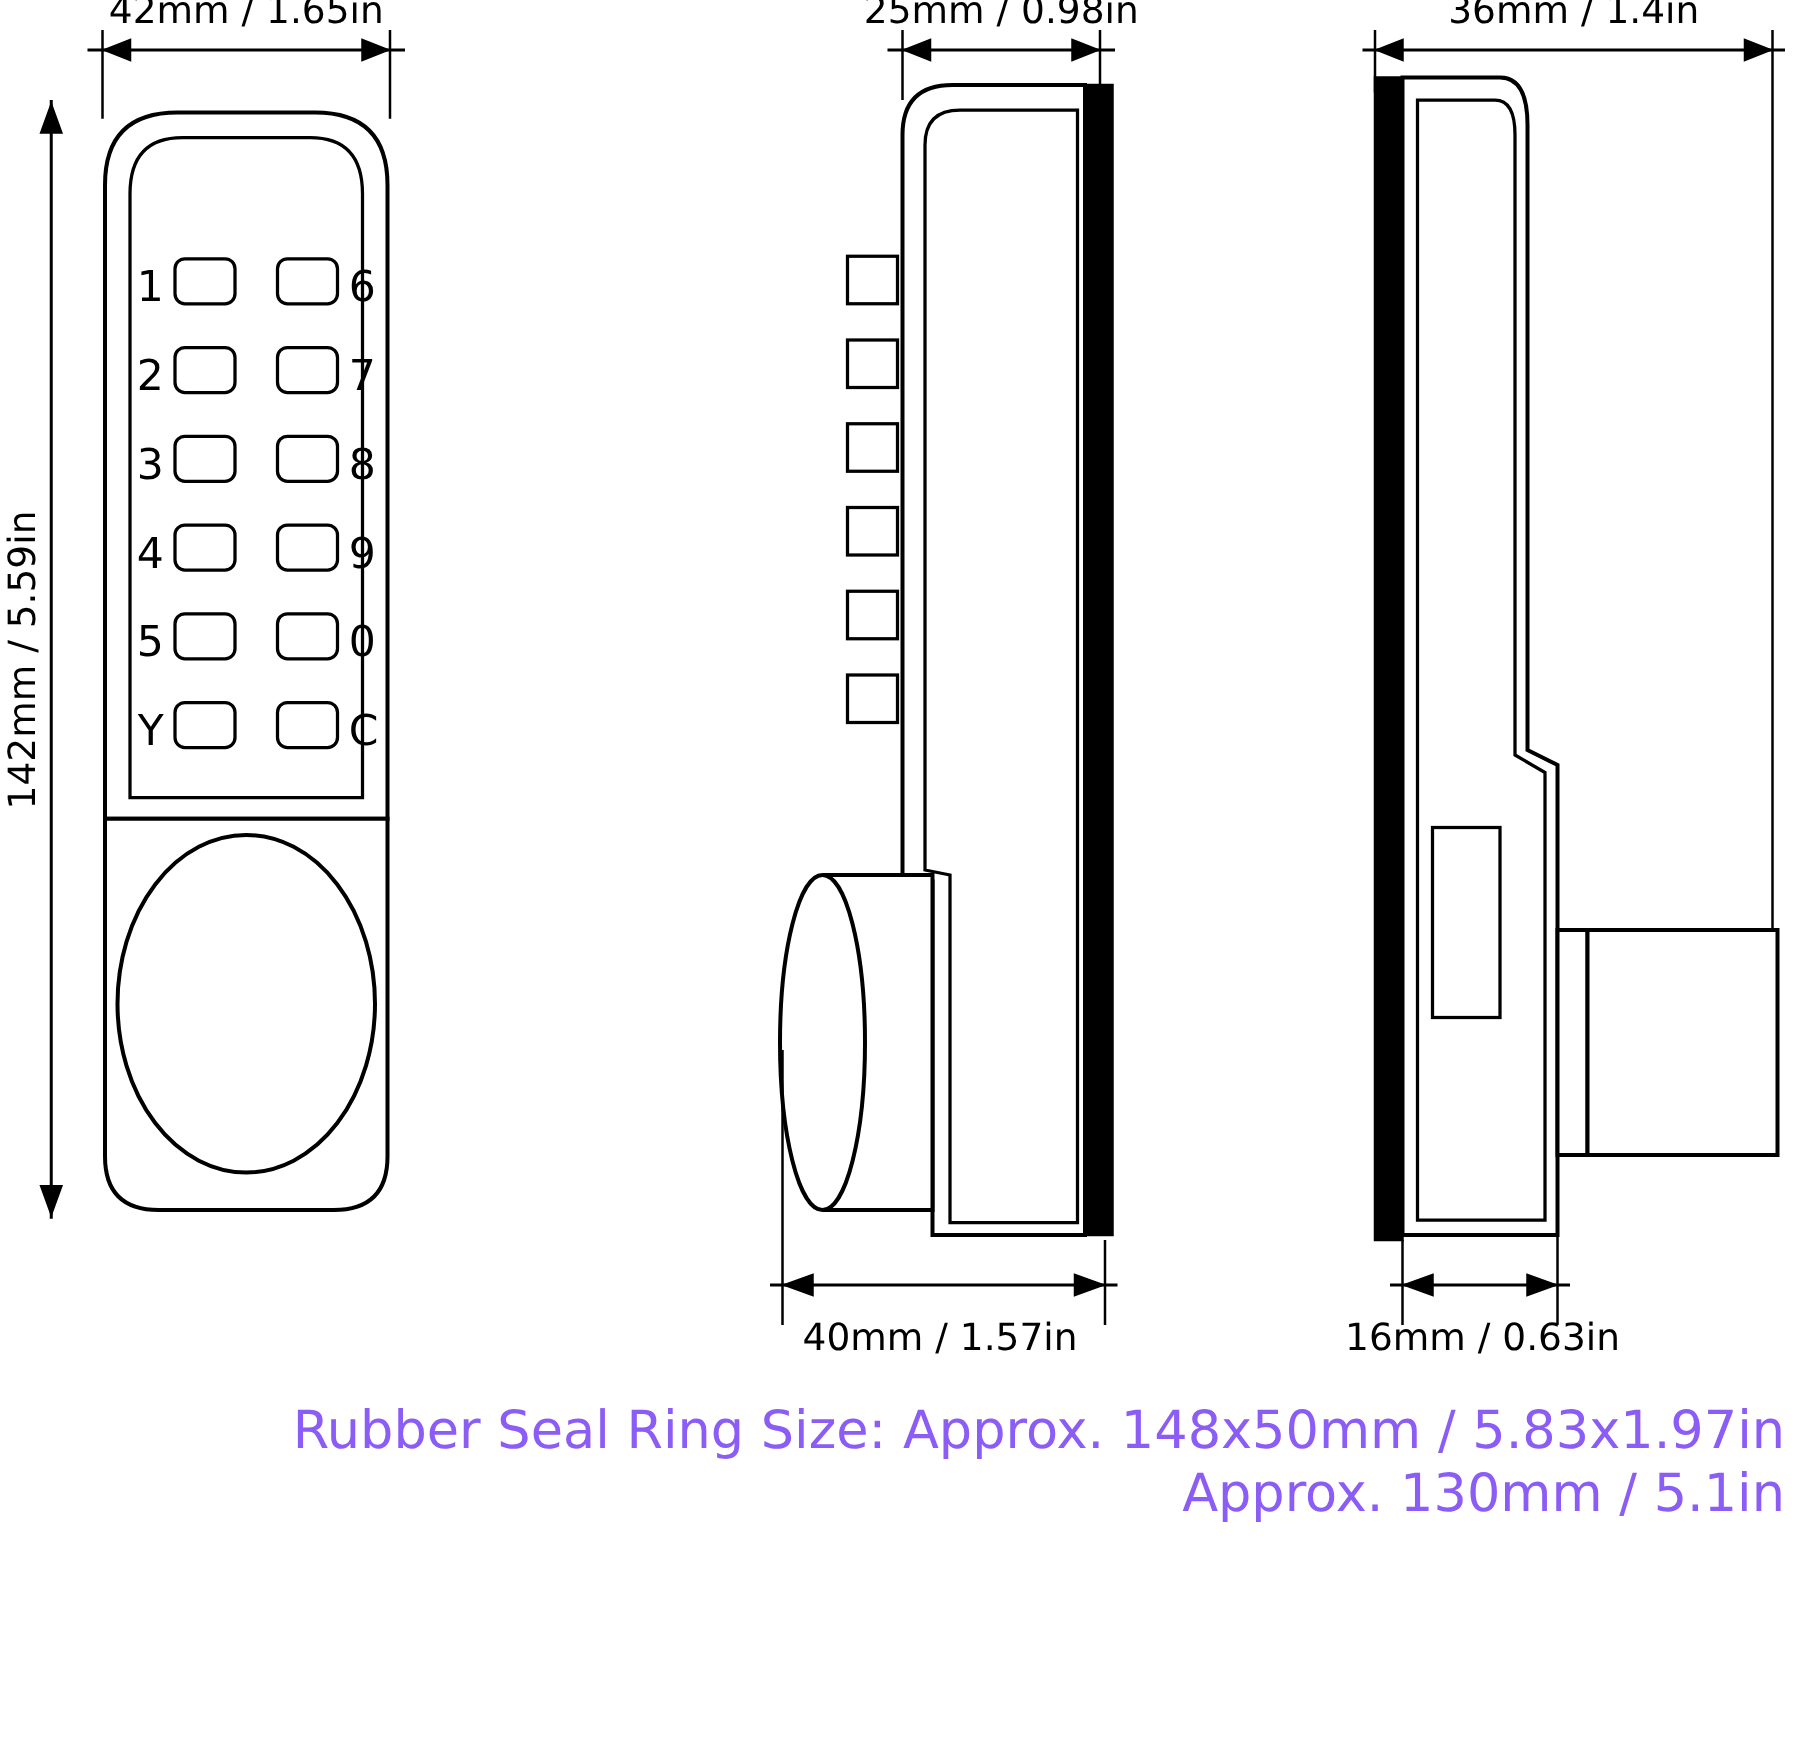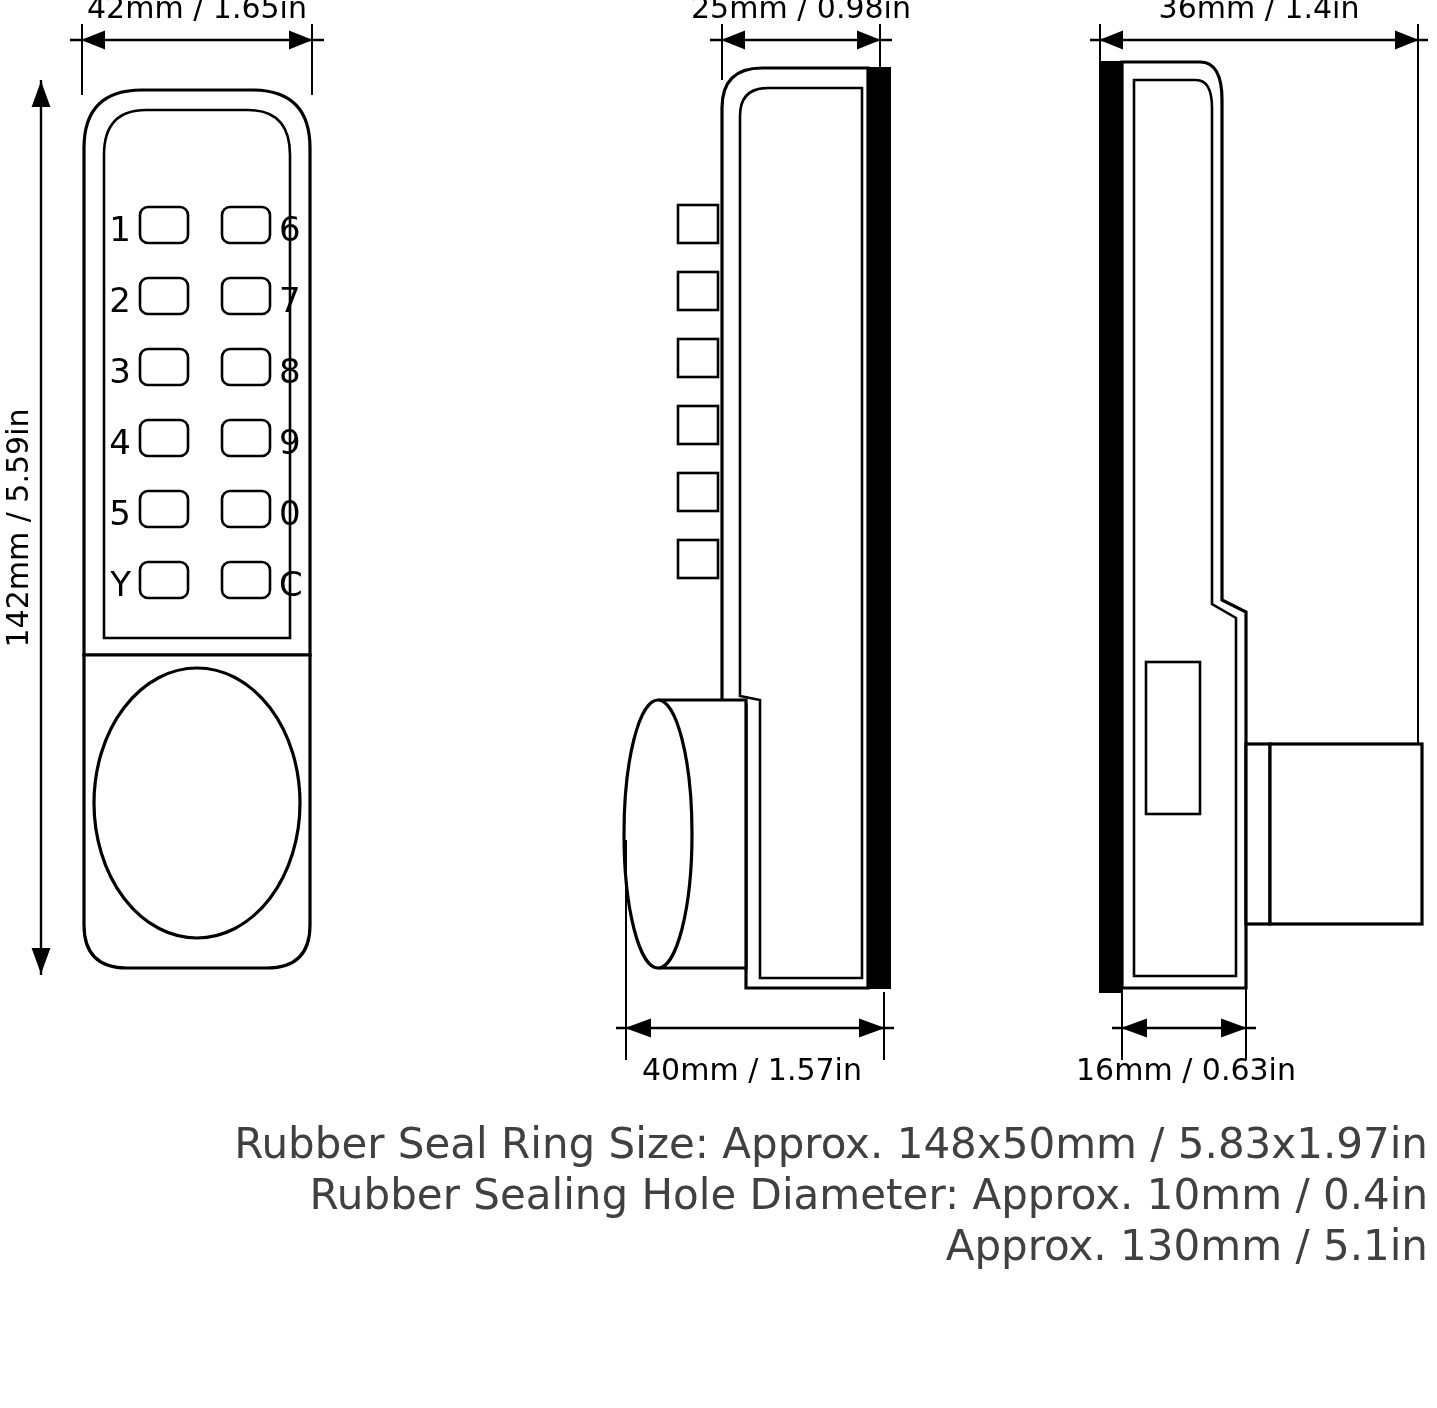--- a/index.html
+++ b/index.html
@@ -72,21 +72,21 @@
     position: absolute;
     left: 28px;
     top: 1118px;
     width: 1400px;
   }
   #caption p {
     margin: 0;
     font-family: "DejaVu Sans", sans-serif;
     font-size: 42px;
     line-height: 51px;
-    color: #404040;
+    color: #8b5cf6;
     white-space: pre-wrap;
   }
 </style>
 </head>
 <body>
 
 <div id="stage">
 
   <svg class="diagram" viewBox="0 0 1437 1120">
 
@@ -215,17 +215,16 @@
         <line class="dimline" x1="1112" y1="1028" x2="1256" y2="1028"></line>
         <polygon class="solid-black" points="1124,1028 1146,1020 1146,1036"></polygon>
         <polygon class="solid-black" points="1244,1028 1222,1020 1222,1036"></polygon>
         <text class="dim-label" x="1186" y="1080" text-anchor="middle">16mm / 0.63in</text>
       </g>
     </g>
   </svg>
 
   <div id="caption">
     <p>Rubber Seal Ring Size: Approx. 148x50mm / 5.83x1.97in</p>
-    <p>Rubber Sealing Hole Diameter: Approx. 10mm / 0.4in</p>
     <p>Approx. 130mm / 5.1in</p>
   </div>
 
 </div>
 
 </body></html>

